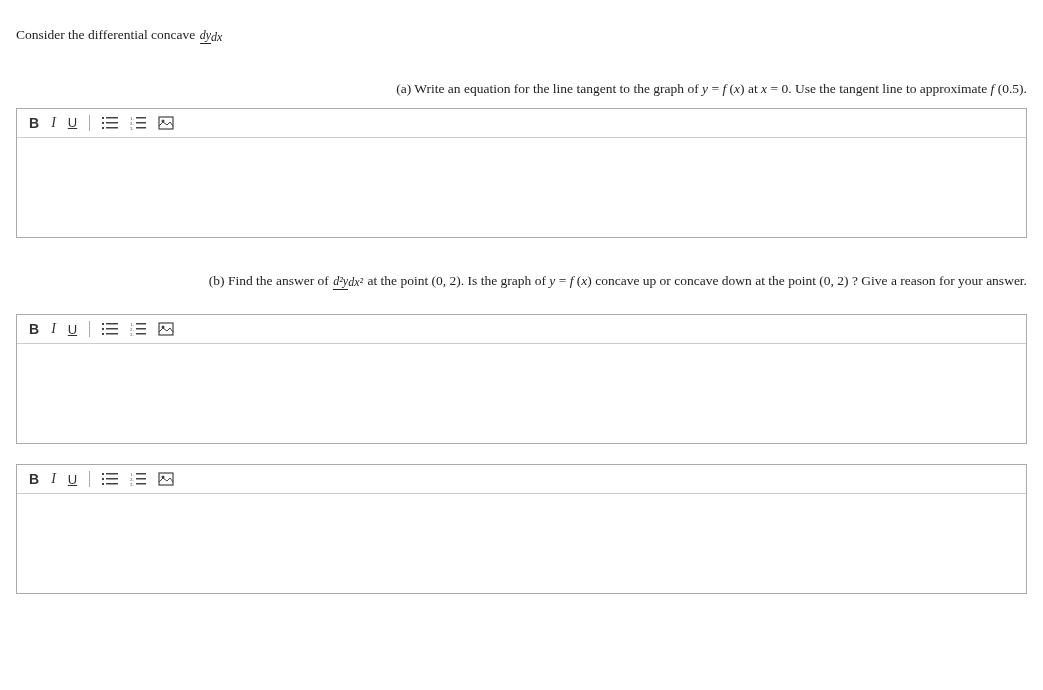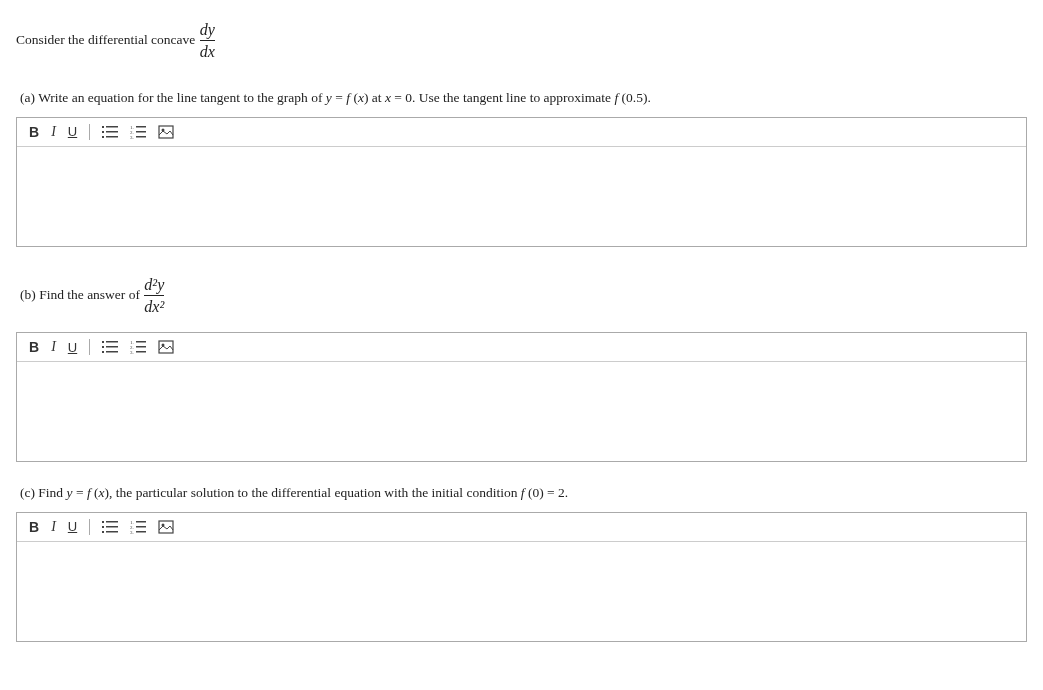--- a/index.html
+++ b/index.html
@@ -27,20 +27,21 @@
 
     .question-block {
       margin-bottom: 20px;
     }
 
     .question-text {
       font-size: 13.5px;
       line-height: 1.6;
       margin-bottom: 8px;
       padding-left: 4px;
+      text-align: right;
     }
 
     .editor-box {
       border: 1px solid #aaa;
       width: 100%;
       min-height: 130px;
     }
 
     .editor-toolbar {
       display: flex;
@@ -99,26 +100,26 @@
 
     .editor-content {
       min-height: 95px;
       padding: 8px;
       background: #fff;
     }
 
     
     .math-frac {
       display: inline-flex;
-      flex-direction: column;
+      flex-direction: row;
       align-items: center;
       vertical-align: middle;
-      font-size: 16px;
+      font-size: 12px;
       line-height: 1;
-      margin: 8px 1px;
+      margin: 16px 1px;
     }
 
     .math-frac .num {
       border-bottom: 1px solid #222;
       padding-bottom: 1px;
       line-height: 1.2;
     }
 
     .math-frac .den {
       padding-top: 1px;
@@ -185,20 +186,21 @@
 </div>
 
 <div class="question-block">
   <div class="question-text">
     <span>(b)</span>
     <span> Find the answer of </span>
     <span class="math-frac">
       <span class="num"><i>d²y</i></span>
       <span class="den"><i>dx²</i></span>
     </span>
+    <span> at the point (0, 2). Is the graph of <i>y</i> = <i>f</i> (<i>x</i>) concave up or concave down at the point (0, 2) ? Give a reason for your answer.</span>
   </div>
   <div class="editor-box">
     <div class="editor-toolbar">
       <button class="toolbar-btn bold">B</button>
       <button class="toolbar-btn italic">I</button>
       <button class="toolbar-btn underline">U</button>
       <div class="toolbar-divider"></div>
       <span class="toolbar-icon">
         <svg width="16" height="14" viewBox="0 0 16 14" fill="none" xmlns="http://www.w3.org/2000/svg">
           <rect x="0" y="1" width="2" height="2" fill="#444"></rect>
@@ -225,24 +227,20 @@
           <circle cx="5" cy="5" r="1.5" fill="#444"></circle>
           <polyline points="1,10 5,6 9,9 12,6 15,10" stroke="#444" stroke-width="1" fill="none"></polyline>
         </svg>
       </span>
     </div>
     <div class="editor-content" contenteditable="true" style=""></div>
   </div>
 </div>
 
 <div class="question-block">
-  <div class="question-text">
-    <span>(c)</span>
-    <span> Find <i>y</i> = <i>f</i> (<i>x</i>), the particular solution to the differential equation with the initial condition <i>f</i> (0) = 2.</span>
-  </div>
   <div class="editor-box">
     <div class="editor-toolbar">
       <button class="toolbar-btn bold">B</button>
       <button class="toolbar-btn italic">I</button>
       <button class="toolbar-btn underline">U</button>
       <div class="toolbar-divider"></div>
       <span class="toolbar-icon">
         <svg width="16" height="14" viewBox="0 0 16 14" fill="none" xmlns="http://www.w3.org/2000/svg">
           <rect x="0" y="1" width="2" height="2" fill="#444"></rect>
           <rect x="4" y="1" width="12" height="1.5" fill="#444"></rect>

